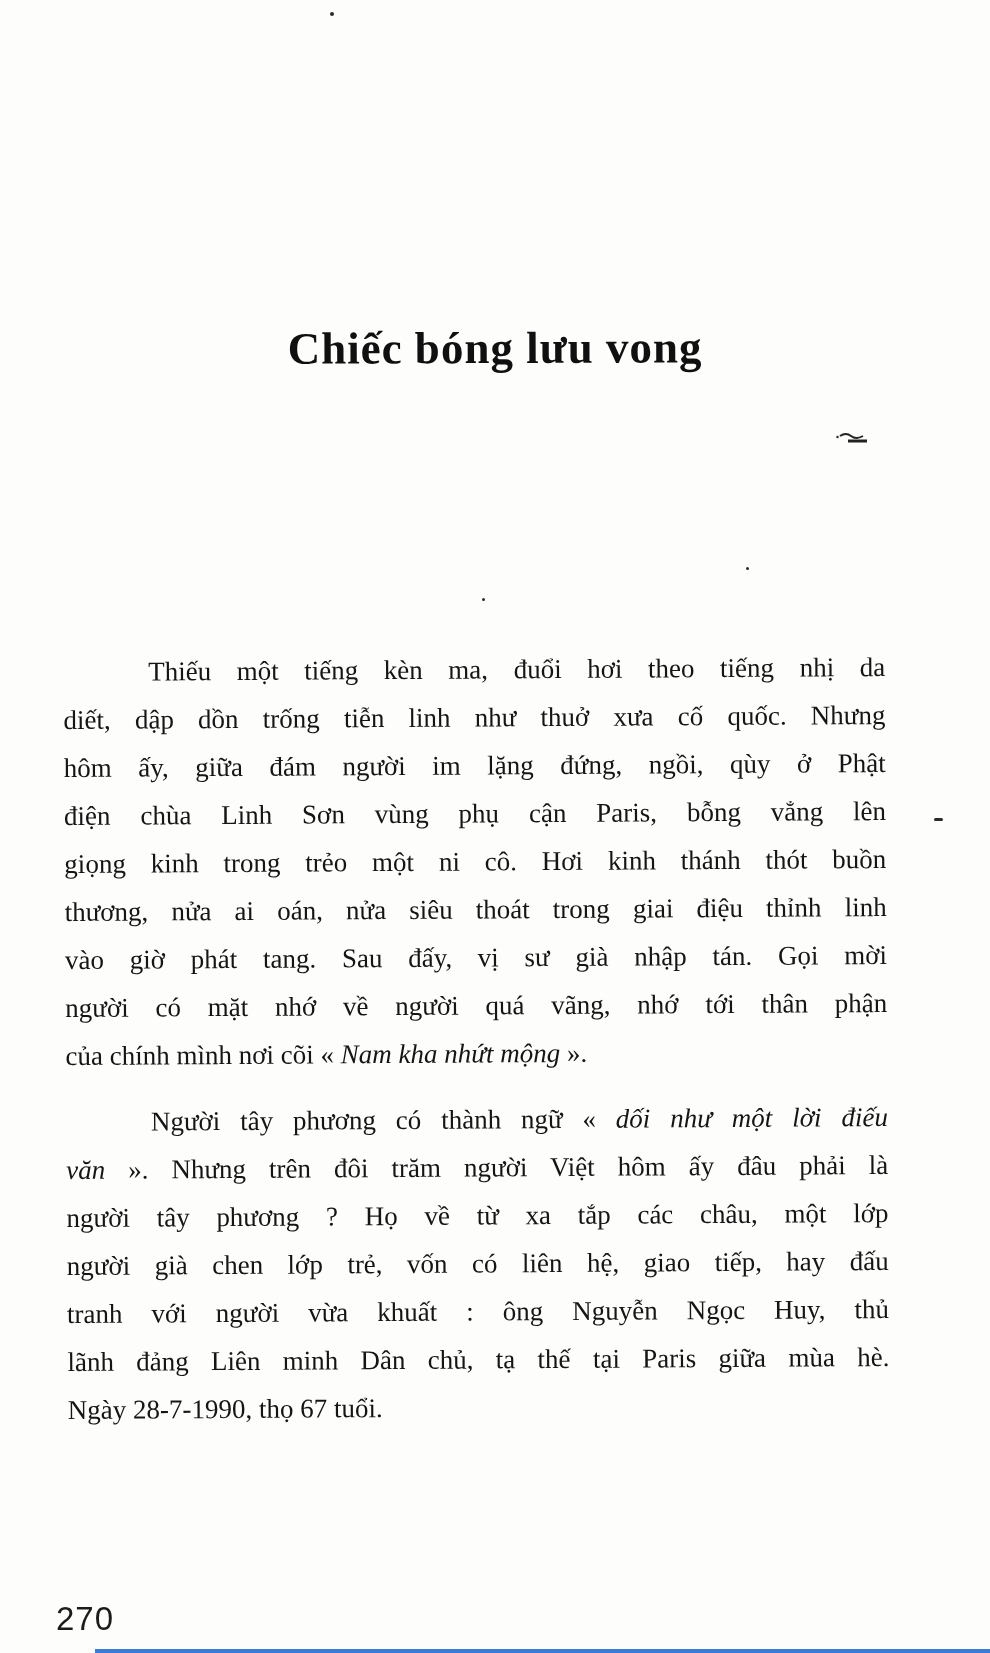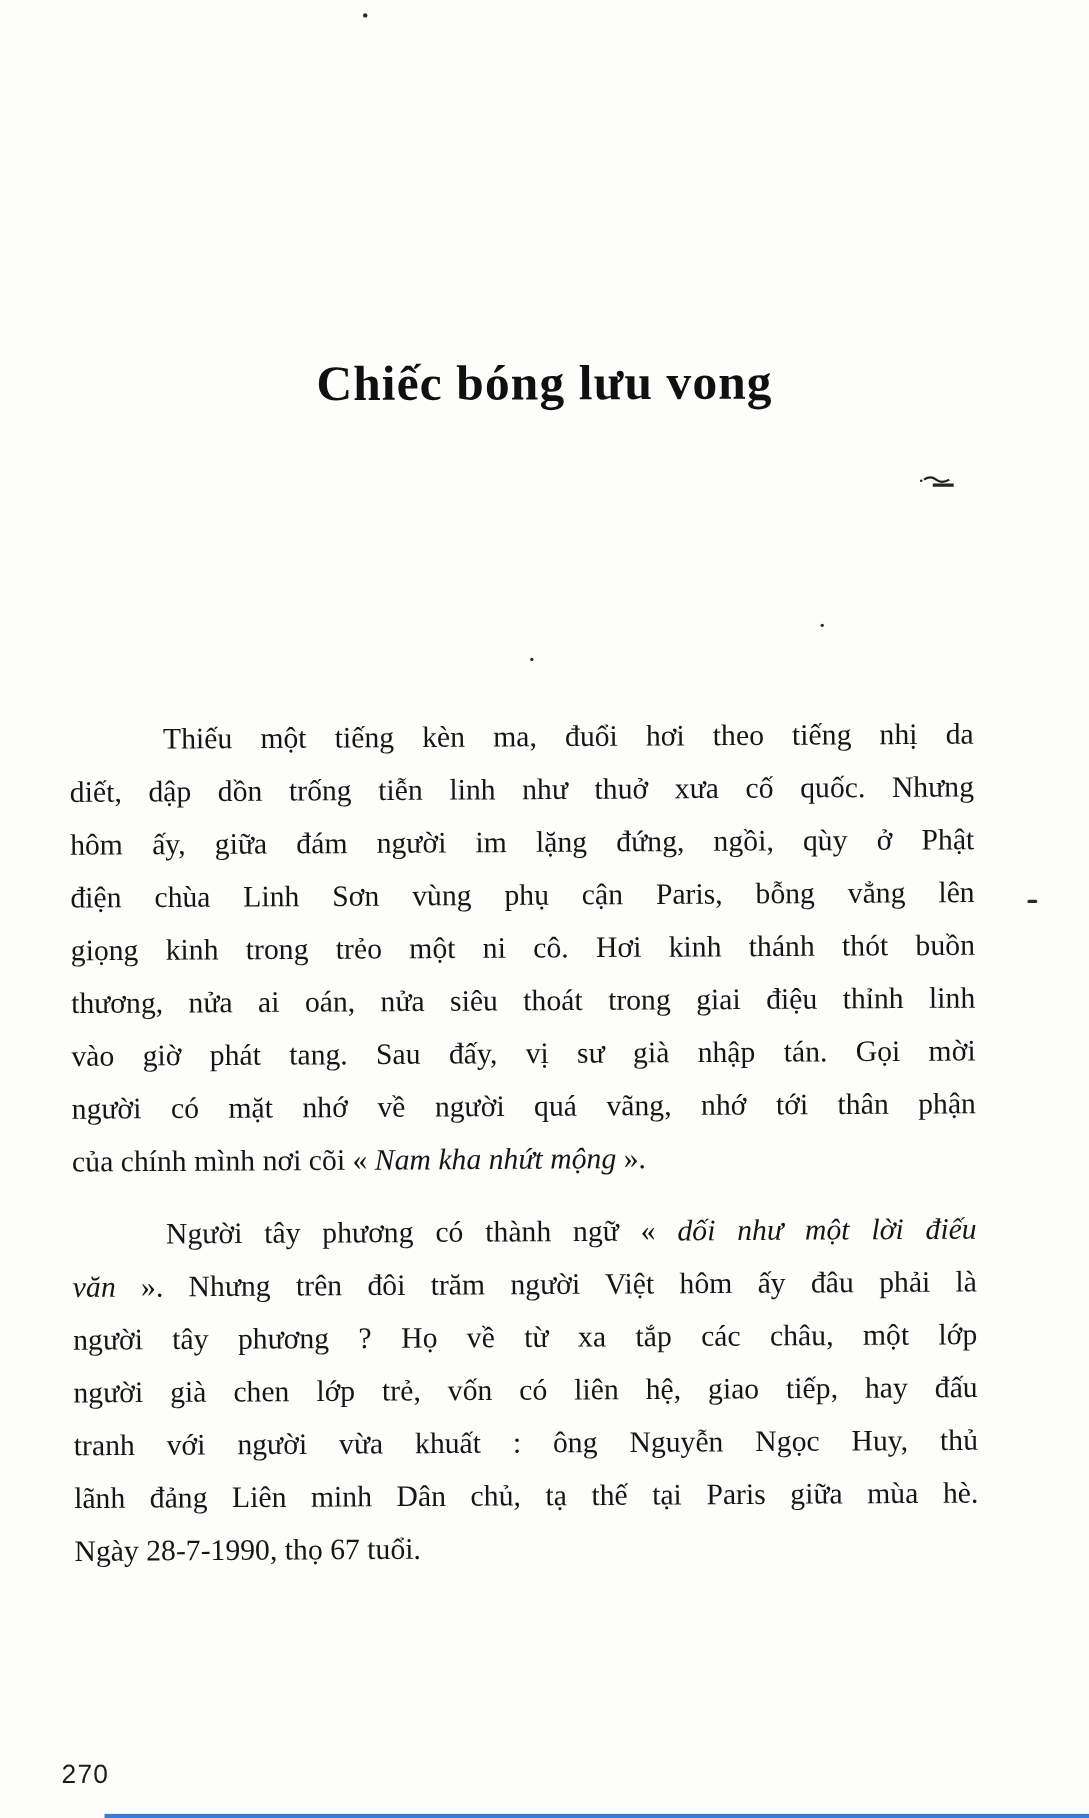--- a/index.html
+++ b/index.html
@@ -35,21 +35,21 @@
     text-align-last: justify;
     white-space: normal;
   }
   .line.indent { text-indent: 85px; }
   .line.no-just { text-align-last: left; }
   .it { font-style: italic; }
   .page-number {
     position: absolute;
     left: 56px; top: 1600px;
     font-family: "Liberation Sans", sans-serif;
-    font-size: 24px;
+    font-size: 33px;
     color: #1c1c1c;
     letter-spacing: 1px;
   }
   
   .artifact { position: absolute; }
   .dot { background: #2a2a2a; border-radius: 50%; }
   .dot-top    { left: 330px; top: 12px;  width: 4px; height: 4px; }
   .dot-mid-1  { left: 746px; top: 567px; width: 3px; height: 3px; }
   .dot-mid-2  { left: 482px; top: 598px; width: 3px; height: 3px; }
   .dash-right { left: 934px; top: 818px; width: 9px; height: 3px; background: #2a2a2a; border-radius: 2px; }

